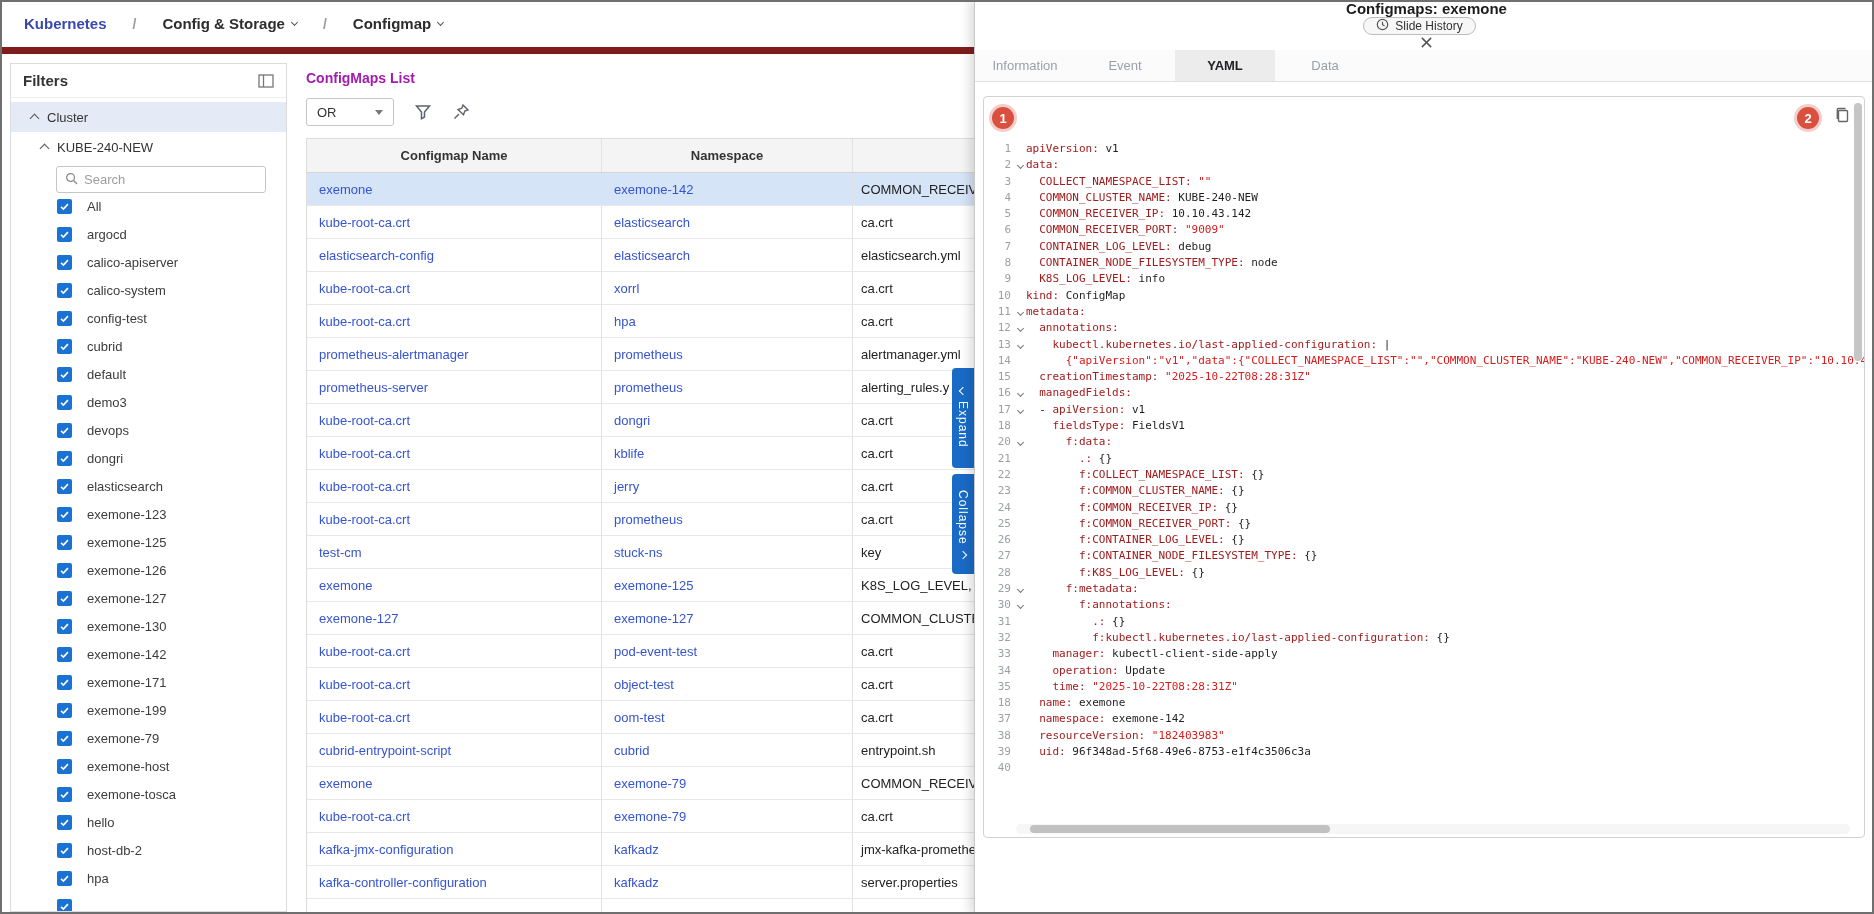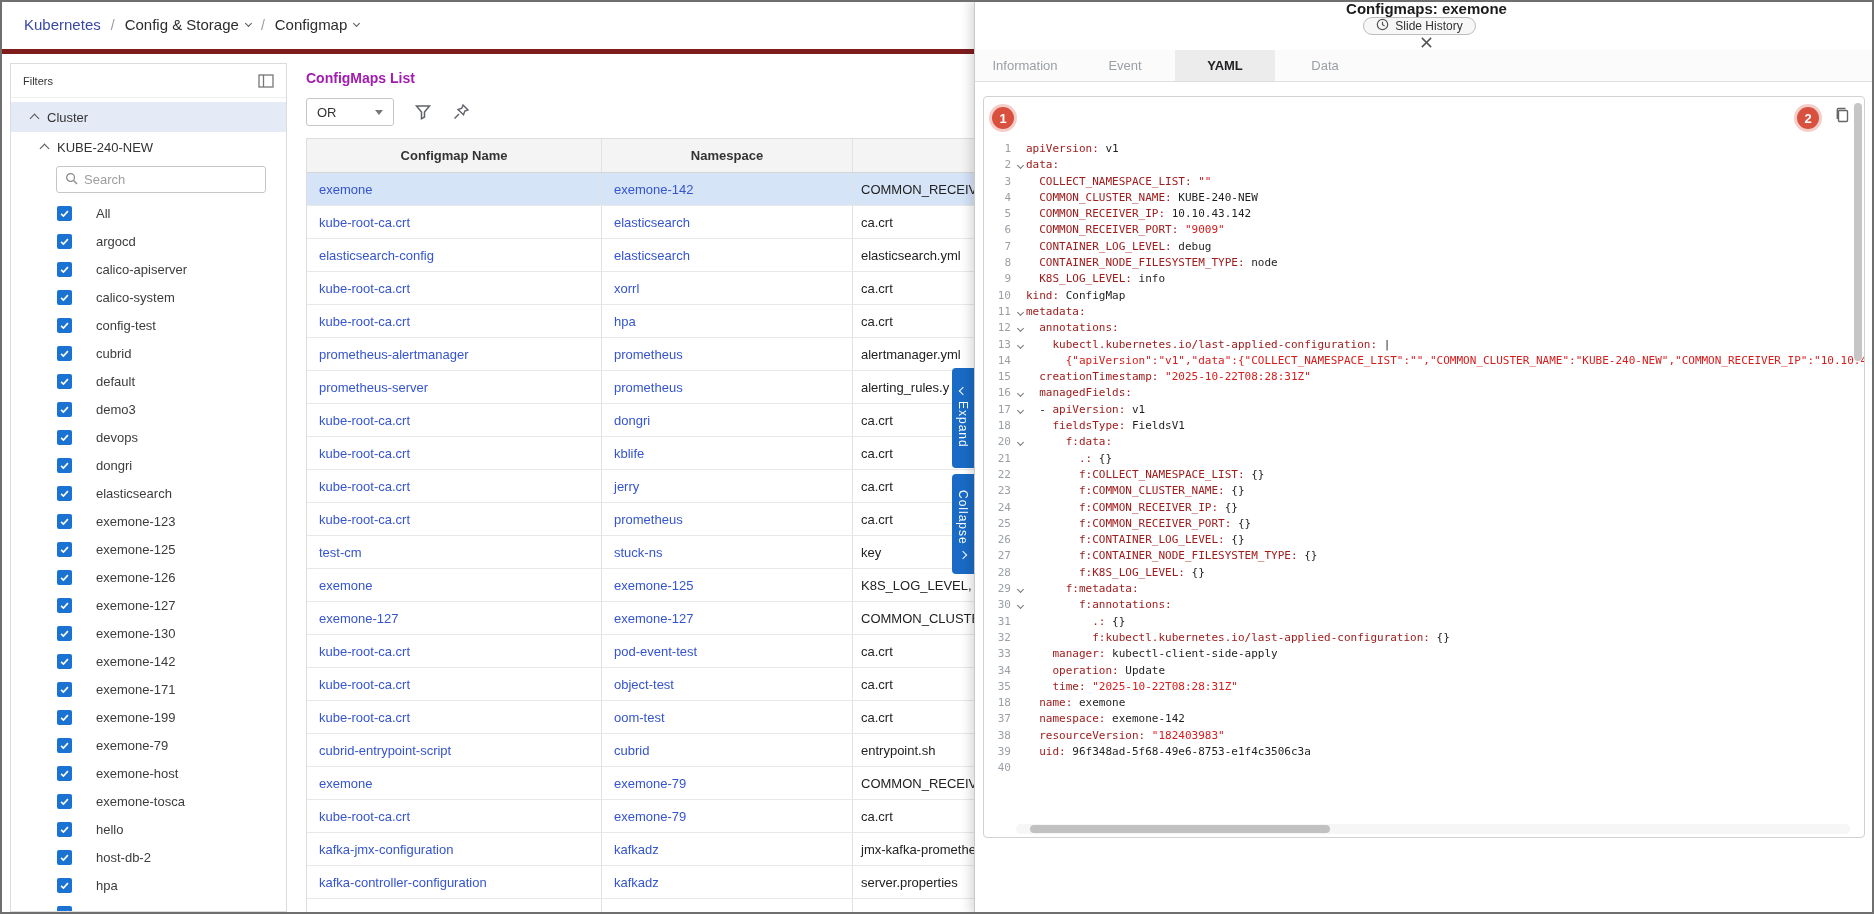--- a/index.html
+++ b/index.html
@@ -14,42 +14,42 @@
   .chev { display:inline-block; width:7px; height:7px; border-right:1.6px solid #555; border-bottom:1.6px solid #555; }
   .chev.down { transform: rotate(45deg); margin-top:-3px; }
   .chev.up { transform: rotate(-135deg); margin-top:3px; }
   .chev.left { transform: rotate(135deg); }
   .chev.right { transform: rotate(-45deg); }
   .chev.white { border-color:#fff; width:6px; height:6px; }
   .chev.sm { width:5px; height:5px; }
 
   
   .topbar { position:absolute; left:0; top:0; width:100%; height:54px; background:#fff;
-    border-bottom:5px solid #7f1d1d; display:flex; align-items:center; padding-left:24px; gap:10px; }
+    border-bottom:7px solid #7f1d1d; display:flex; align-items:center; padding-left:24px; gap:26px;font-weight:bold; }
   .crumb-root { color:#3949ab; font-size:15px; cursor:pointer; }
   .crumb-sep { color:#9a9a9a; font-size:14px; }
   .crumb-item { display:flex; align-items:center; gap:7px; font-size:15px; color:#2d2d2d; cursor:pointer; }
 
   
   .sidebar { position:absolute; left:10px; top:63px; width:277px; height:849px; background:#fff;
     border:1px solid #dcdcdc; overflow:hidden; }
   .sidebar-header { height:34px; display:flex; align-items:center; justify-content:space-between;
     padding:0 12px; border-bottom:1px solid #f0f0f0; }
-  .filters-title { font-size:11px; font-weight:normal; color:#333; }
+  .filters-title { font-size:15px; font-weight:bold; color:#333; }
   .icon-btn { background:none; border:none; cursor:pointer; display:flex; align-items:center; }
   .tree-row-cluster { height:30px; margin-top:4px; background:#e4ebf7; display:flex; align-items:center;
     gap:9px; padding-left:20px; font-size:13px; color:#333; cursor:pointer; }
   .tree-row-k8s { height:30px; display:flex; align-items:center; gap:9px; padding-left:30px;
     font-size:13px; color:#333; cursor:pointer; }
   .search-wrap { margin:4px 0 6px 45px; width:210px; height:27px; border:1px solid #c6c6c6; border-radius:3px;
     display:flex; align-items:center; padding:0 8px; gap:6px; background:#fff;justify-content:center; }
   .search-input { border:none; outline:none; flex:1; font-size:13px; color:#333; min-width:0; }
   .search-input::placeholder { color:#9e9e9e; }
   .ns-list { padding-left:46px; }
-  .ns-item { height:28px; display:flex; align-items:center; gap:24px; cursor:pointer; }
+  .ns-item { height:28px; display:flex; gap:15px; cursor:pointer; }
   .cb { width:15px; height:15px; background:#1a73d2; border-radius:2px; flex:none;
     display:flex; align-items:center; justify-content:center; }
   .ns-label { font-size:13px; color:#3c3c3c; }
 
   
   .main { position:absolute; left:306px; top:63px; width:900px; }
   .list-title { font-size:14px; font-weight:bold; color:#a21caf; margin:7px 0 12px; }
   .toolbar { display:flex; align-items:center; gap:20px; height:28px; }
   .op-select { width:88px; height:28px; border:1px solid #c6c6c6; border-radius:3px; background:#fff;
     display:flex; align-items:center; justify-content:space-between; padding:0 10px; font-size:13px; color:#333; cursor:pointer;text-align:right; }

